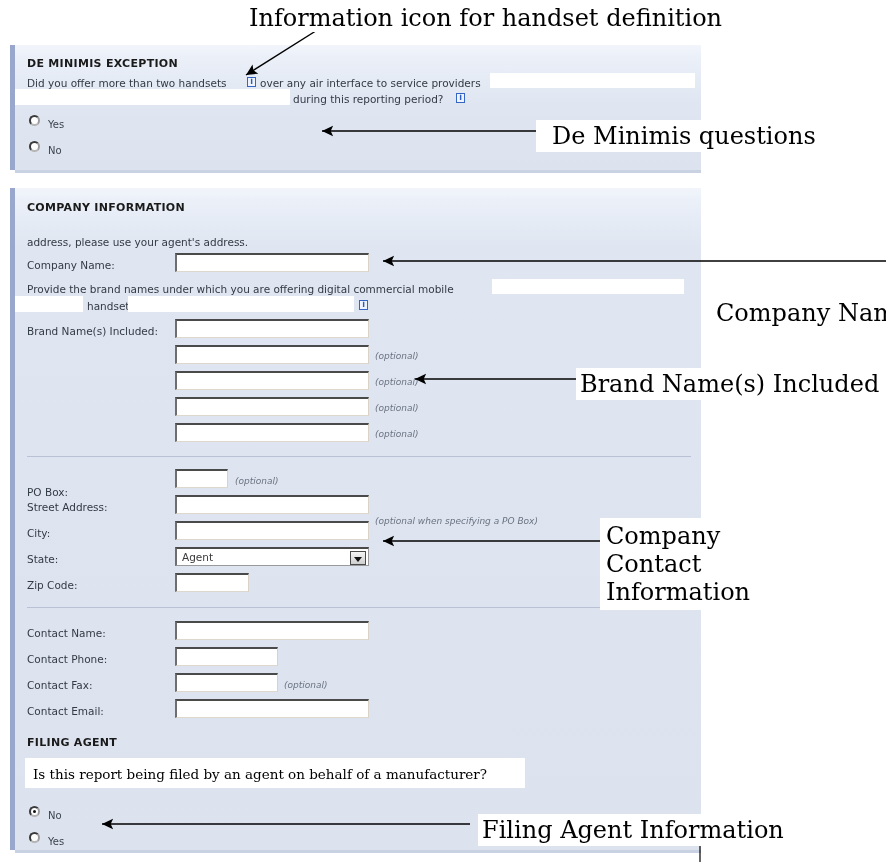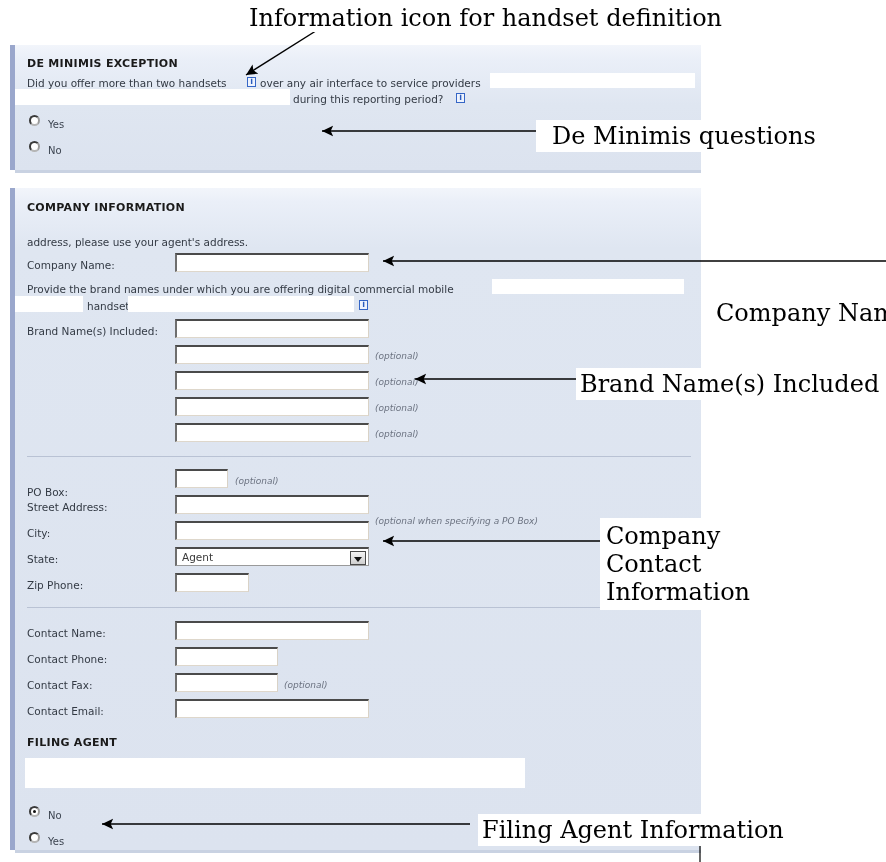--- a/index.html
+++ b/index.html
@@ -198,21 +198,21 @@
 
     <div class="flabel" style="left:12px;top:339px;">City:</div>
     <div class="tinput" style="left:160px;top:333px;width:194px;height:19px;"></div>
 
     <div class="flabel" style="left:12px;top:365px;">State:</div>
     <div class="tselect" style="left:160px;top:359px;width:194px;height:19px;">
       <span>Agent</span>
       <span class="arrowbox"></span>
     </div>
 
-    <div class="flabel" style="left:12px;top:391px;">Zip Phone:</div>
+    <div class="flabel" style="left:12px;top:391px;">Zip Code:</div>
     <div class="tinput" style="left:160px;top:385px;width:74px;height:19px;"></div>
 
     <div class="hr" style="left:12px;top:419px;width:664px;"></div>
 
     <div class="flabel" style="left:12px;top:439px;">Contact Name:</div>
     <div class="tinput" style="left:160px;top:433px;width:194px;height:19px;"></div>
 
     <div class="flabel" style="left:12px;top:465px;">Contact Phone:</div>
     <div class="tinput" style="left:160px;top:459px;width:103px;height:19px;"></div>
 
@@ -221,20 +221,21 @@
     <div class="opt" style="left:269px;top:492px;">(optional)</div>
 
     <div class="flabel" style="left:12px;top:517px;">Contact Email:</div>
     <div class="tinput" style="left:160px;top:511px;width:194px;height:19px;"></div>
 
     <div class="sec-title" style="left:12px;top:548px;">FILING AGENT</div>
 
     <div class="ftext" style="left:484px;top:578px;font-size:12px;color:#111;">?</div>
 
     <div class="mask" style="left:10px;top:570px;width:500px;height:30px;"></div>
+    <div style="position:absolute;left:18px;top:578px;font-family:'DejaVu Serif',serif;font-size:13.5px;color:#000;white-space:nowrap;">Is this report being filed by an agent on behalf of a manufacturer?</div>
 
     <div class="radio on" style="left:14px;top:618px;"></div>
     <div class="rlabel" style="left:33px;top:622px;">No</div>
 
     <div class="radio" style="left:14px;top:644px;"></div>
     <div class="rlabel" style="left:33px;top:648px;">Yes</div>
   </div>
 
   <svg class="lines" viewBox="0 0 886 862">
     <defs>

